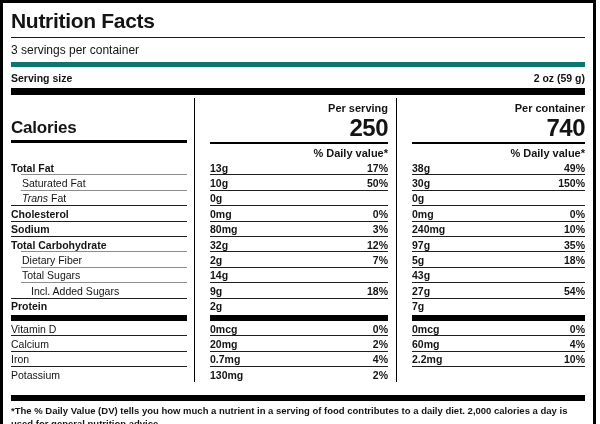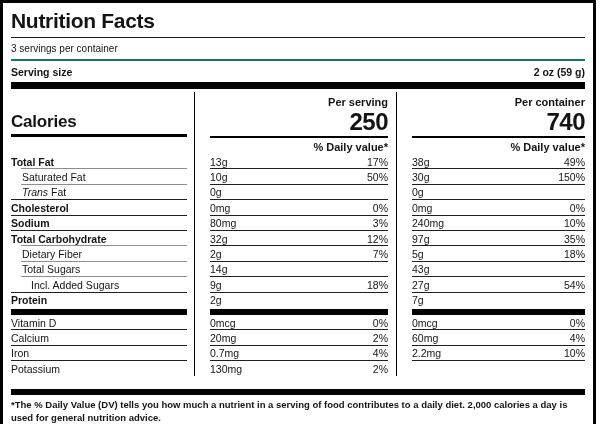--- a/index.html
+++ b/index.html
@@ -17,23 +17,23 @@
   }
   .pad { margin: 0 8px; }
   .title {
     font-size: 21px;
     font-weight: 800;
     letter-spacing: -0.3px;
     padding: 6px 0 4px;
     border-bottom: 1.5px solid #1a1a1a;
   }
   .servings {
-    font-size: 10px;
+    font-size: 12px;
     padding: 5px 0 5px;
-    border-bottom: 2px solid #0f766e;
+    border-bottom: 5px solid #0f766e;
   }
   .ssrow {
     display: flex;
     justify-content: space-between;
     font-size: 10.5px;
     font-weight: 700;
     padding: 5px 0 4px;
   }
   .tbar { height: 7px; background: #000; }
   .gap3 { height: 3px; }
@@ -52,21 +52,21 @@
     justify-content: space-between;
     align-items: center;
     font-size: 10.5px;
     line-height: 12px;
   }
   .rule { position: absolute; bottom: 0; left: 0; right: 0; height: 1px; background: #1f1f1f; }
   .rule.ind { left: 10px; background: #8d8d8d; }
   .b { font-weight: 700; }
   .i1 { padding-left: 11px; }
   .i2 { padding-left: 20px; }
-  .amt, .dv { font-weight: 400; }
+  .amt, .dv { font-weight: 700; }
 
   .calbox {
     height: 45px;
     display: flex;
     align-items: flex-end;
     border-bottom: 3px solid #000;
     font-size: 17px;
     font-weight: 800;
     letter-spacing: -0.2px;
     padding-bottom: 2px;

